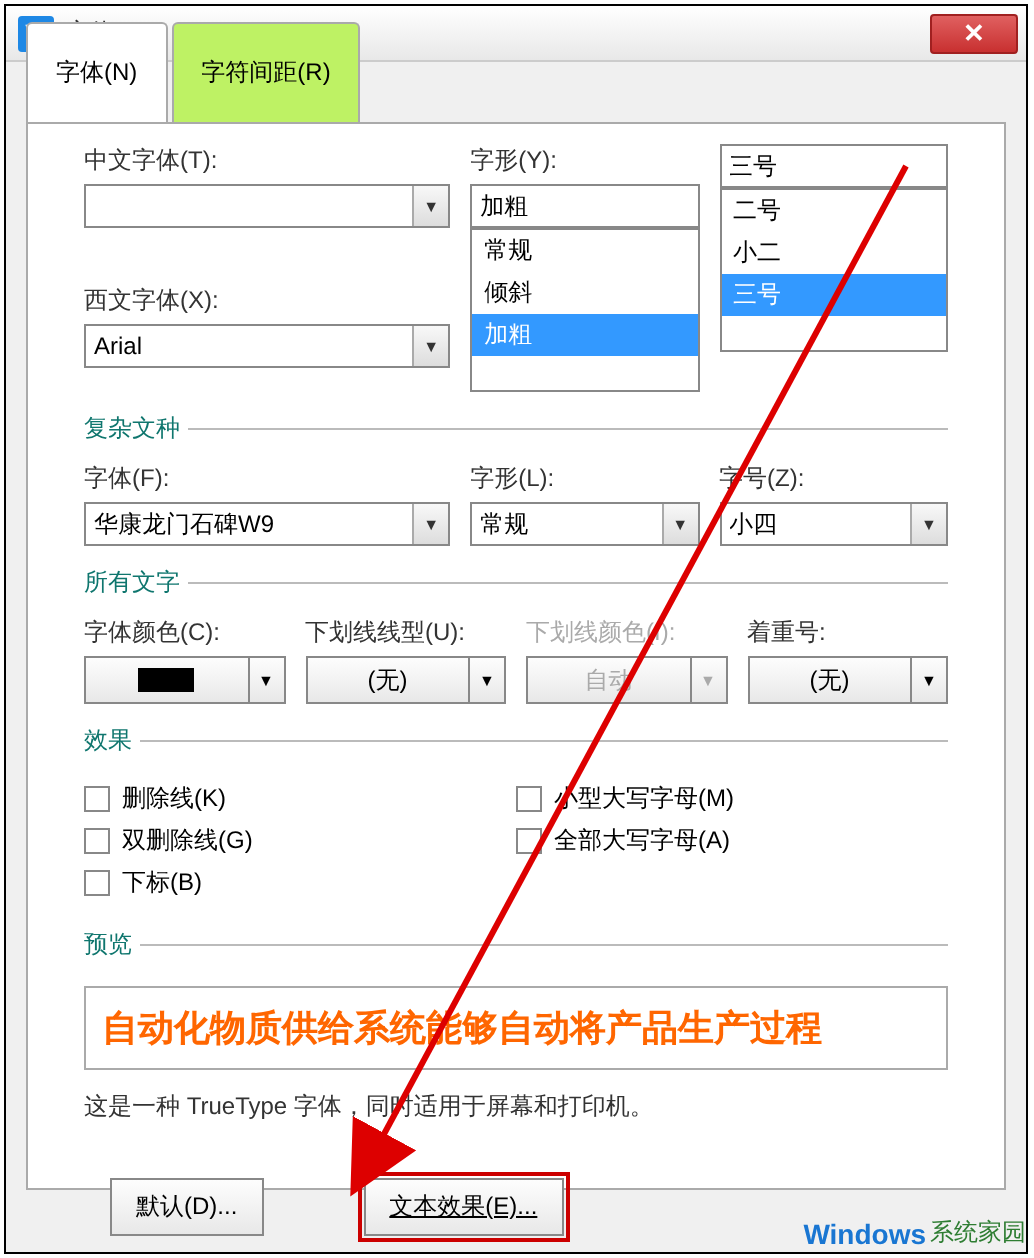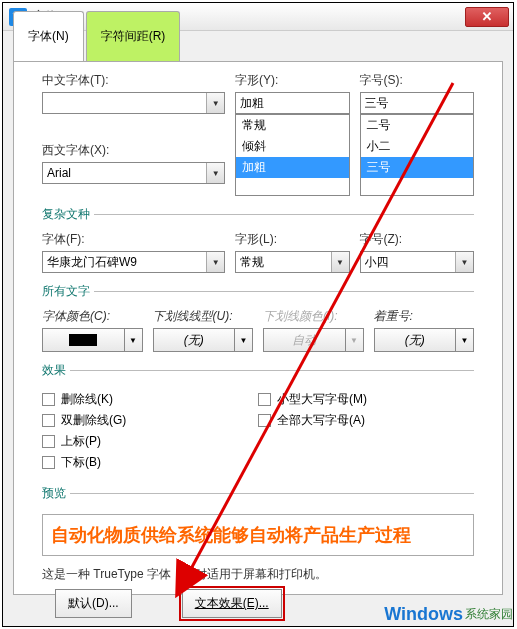--- a/index.html
+++ b/index.html
@@ -19,40 +19,40 @@
 .combo { position: relative; }
 .combo input { padding-right: 18px; }
 .combo .arrow, select { appearance: none; }
 .combo .arrow { position: absolute; right: 1px; top: 1px; width: 18px; height: 20px; background: linear-gradient(#f8f8f8,#ddd); border-left: 1px solid #aaa; display: flex; align-items: center; justify-content: center; font-size: 8px; color: #333; cursor: pointer; }
 .listbox { border: 1px solid #888; background: #fff; height: 82px; overflow: auto; }
 .listbox .opt { padding: 2px 6px; cursor: pointer; }
 .listbox .opt.sel { background: #3399ff; color: #fff; }
 .sel-input { background: #3399ff; color: #fff; }
 fieldset { border: none; border-top: 1px solid #bbb; margin: 10px 0 4px 0; padding: 8px 0 0 0; }
 legend { padding: 0 4px 0 0; color: #0f766e; }
-.grid4 { display: flex; gap: 10px; font-style: italic; }
+.grid4 { display: flex; gap: 10px; }
 .grid4 > div { flex: 1; }
 .btncombo { display: flex; }
 .btncombo .btn { flex: 1; border: 1px solid #888; background: linear-gradient(#fdfdfd,#e8e8e8); height: 24px; display: flex; align-items: center; justify-content: center; cursor: pointer; }
 .btncombo .dd { width: 18px; border: 1px solid #888; border-left: none; background: linear-gradient(#fdfdfd,#e8e8e8); display: flex; align-items: center; justify-content: center; font-size: 8px; cursor: pointer; }
 .btncombo.disabled .btn, .btncombo.disabled .dd { color: #aaa; }
 .checks { display: flex; }
 .checks .colc { flex: 1; }
 .chk { display: flex; align-items: center; margin: 4px 0; cursor: pointer; }
 .chk .box { width: 13px; height: 13px; border: 1px solid #888; background: #fff; margin-right: 6px; }
 .preview { border: 1px solid #aaa; height: 42px; margin-top: 4px; background: #fff; display: flex; align-items: center; padding: 0 8px; overflow: hidden; }
 .preview-text { color: #ff6600; font-weight: 900; font-size: 18px; white-space: nowrap; font-family: "SimHei", sans-serif; }
 .desc { margin-top: 10px; color: #333; }
 .footer { position: absolute; bottom: 8px; left: 10px; right: 10px; display: flex; gap: 8px; }
 .fbtn { border: 1px solid #888; background: linear-gradient(#fdfdfd,#e8e8e8); padding: 5px 12px; cursor: pointer; margin-left: 42px; }
 .fbtn.hl { outline: 2px solid #c00; outline-offset: 1px; text-decoration: underline; }
 .spacer { flex: 1; }
 .arrow-overlay { position: absolute; left: 0; top: 0; pointer-events: none; }
 .watermark { position: absolute; right: 4px; bottom: 4px; font-size: 11px; color: #888; display: flex; align-items: center; gap: 2px; }
-.watermark .w { color: #1976d2; font-weight: bold; font-size: 18px; }
+.watermark .w { color: #1976d2; font-weight: bold; font-size: 14px; }
 .watermark .g { color: #2e7d32; }
 .three-col { display: flex; gap: 10px; }
 .three-col .c1 { flex: 1.6; }
 .three-col .c2 { flex: 1; }
 .three-col .c3 { flex: 1; }
 </style>
 </head>
 <body>
 
 <div class="window">
@@ -86,21 +86,20 @@
       <div class="c2">
         <div class="lbl">字形(Y):</div>
         <input type="text" value="加粗" style="">
         <div class="listbox">
           <div class="opt">常规</div>
           <div class="opt">倾斜</div>
           <div class="opt sel">加粗</div>
         </div>
       </div>
       <div class="c3">
-        <div class="lbl">字号(S):</div>
         <input type="text" value="三号" style="">
         <div class="listbox">
           <div class="opt">二号</div>
           <div class="opt">小二</div>
           <div class="opt sel">三号</div>
         </div>
       </div>
     </div>
 
     <fieldset>
@@ -170,24 +169,20 @@
       <legend>效果</legend>
       <div class="checks">
         <div class="colc">
           <label class="chk">
               <span class="box"></span>
               <span>删除线(K)</span>
             </label>
           <label class="chk">
               <span class="box"></span>
               <span>双删除线(G)</span>
-            </label>
-          <label class="chk">
-              <span class="box"></span>
-              <span>上标(P)</span>
             </label>
           <label class="chk">
               <span class="box"></span>
               <span>下标(B)</span>
             </label>
         </div>
         <div class="colc">
           <label class="chk">
               <span class="box"></span>
               <span>小型大写字母(M)</span>

